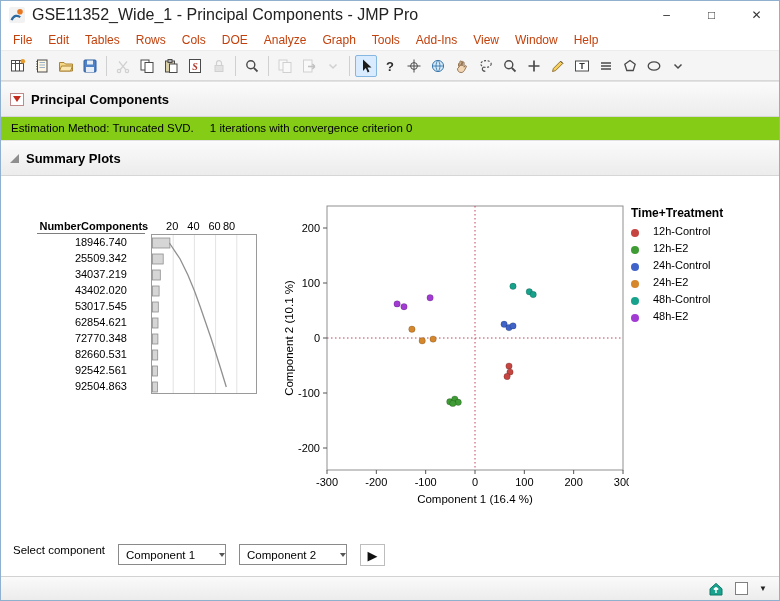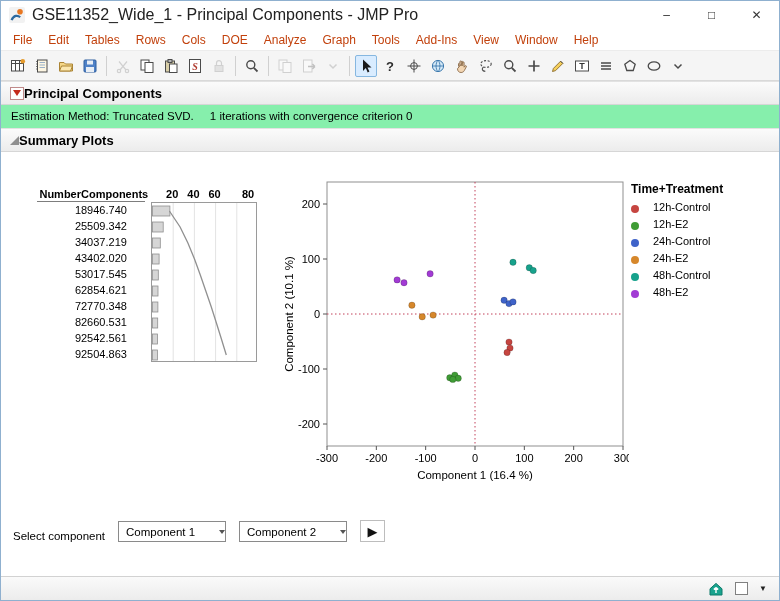--- a/index.html
+++ b/index.html
@@ -16,47 +16,47 @@
   .menubar{height:22px;flex:0 0 auto;display:flex;align-items:center;background:#ffffff;padding-left:4px;border-bottom:1px solid #ececec}
   .menu-item{font-size:12px;padding:0 8px;color:#c2410c;cursor:default}
   
   .toolbar{height:30px;flex:0 0 auto;display:flex;align-items:center;background:#f5f5f5;border-bottom:1px solid #d9d9d9;padding-left:5px}
   .tbicon{width:22px;height:22px;display:flex;align-items:center;justify-content:center;border:1px solid transparent;border-radius:2px;margin:0 1px}
   .tbicon.active{background:#d9ecff;border-color:#86b7e0}
   .tbicon.disabled svg{opacity:.4;filter:grayscale(1)}
   .tb-sep{width:1px;height:20px;background:#d0d0d0;margin:0 4px}
   
   .report{flex:1;background:#fff;overflow:hidden}
-  .outline-header{display:flex;align-items:center;gap:0;padding:0 9px;background:linear-gradient(#fbfbfb,#ececec);border-top:1px solid #e2e2e2;border-bottom:1px solid #d6d6d6;height:24px}
+  .outline-header{display:flex;align-items:center;gap:7px;padding:0 9px;background:linear-gradient(#fbfbfb,#ececec);border-top:1px solid #e2e2e2;border-bottom:1px solid #d6d6d6;height:36px}
   .title-text{font-weight:bold;font-size:13px}
   .red-tri-btn{width:14px;height:13px;border:1px solid #c08a8a;background:#fff;display:flex;align-items:center;justify-content:center}
   .red-tri{width:0;height:0;border-left:4px solid transparent;border-right:4px solid transparent;border-top:6px solid #c42b1c}
   .wedge{width:0;height:0;border-bottom:9px solid #8f8f8f;border-left:9px solid transparent}
-  .estimation{font-size:11.5px;padding:5px 10px 6px;display:flex;gap:16px;background:#86efac}
+  .estimation{font-size:11.5px;padding:5px 10px 6px;display:flex;gap:16px;background:#84cc16}
   
   .content-row{display:flex;padding:20px 0 0 36px}
-  .eigen{flex:0 0 auto;margin-top:12px}
+  .eigen{flex:0 0 auto;margin-top:20px}
   .eigen-header{display:flex;height:18px;font-size:11px;font-weight:bold;align-items:flex-end}
   .eigen-headtext{display:flex;border-bottom:1px solid #7d7d7d;padding-bottom:1px}
   .col-num{width:44px;text-align:right}
   .col-val{width:64px;text-align:right;padding-right:2px}
-  .axis-labels{position:relative;width:106px;margin-left:6px;height:100%;font-weight:bold}
+  .axis-labels{position:relative;width:106px;margin-left:6px;height:100%;font-weight:normal}
   .axis-labels .tick{position:absolute;bottom:2px;transform:translateX(-50%);font-size:11px}
   .eigen-body{display:flex}
   .erow{display:flex;height:16px;align-items:center;font-size:11px}
   .erow .n{width:44px;text-align:right}
   .erow .v{width:64px;text-align:left;padding-right:2px}
   #eigen-svg{margin-left:6px;border:1px solid #9a9a9a;background:#fff;flex:0 0 auto}
   .scatter-wrap{margin-left:22px;margin-top:2px;flex:0 0 auto}
   .legend{margin-left:2px;margin-top:10px;width:132px;font-size:11px;flex:0 0 auto}
   .legend-title{font-weight:bold;font-size:12px;}
   .legend-entry{display:flex;align-items:flex-end;gap:14px;height:17px}
   .legend-entry .dot{width:8px;height:8px;border-radius:50%;flex:0 0 auto}
   
-  .select-row{display:flex;align-items:flex-end;margin:26px 0 0 12px;font-size:11.5px}
+  .select-row{display:flex;align-items:flex-start;margin:26px 0 0 12px;font-size:11.5px}
   .combo{width:108px;height:21px;border:1px solid #8a8a8a;background:#fff;display:flex;align-items:center;justify-content:space-between;padding:0 0 0 7px;margin-left:13px;font-size:11.5px}
   .chev{width:0;height:0;border-left:3.5px solid transparent;border-right:3.5px solid transparent;border-top:4.5px solid #555}
   .play-btn{margin-left:13px;width:25px;height:22px;display:flex;align-items:center;justify-content:center;border:1px solid #bdbdbd;background:#fff;font-size:13px;line-height:1;color:#111}
   
   .statusbar{height:24px;flex:0 0 auto;border-top:1px solid #d2d2d2;background:linear-gradient(#fafafa,#ececec);display:flex;align-items:center;justify-content:flex-end;gap:11px;padding-right:12px}
   .sb-swatch{width:13px;height:13px;background:#fff;border:1px solid #808080}
   .sb-caret{font-size:8px;color:#222;line-height:1}
 </style>
 </head>
 <body>
@@ -284,21 +284,21 @@
       <div class="eigen">
         <div class="eigen-header">
           <div class="eigen-headtext">
             <span class="col-num">Number</span>
             <span class="col-val">Components</span>
           </div>
           <div class="axis-labels" id="eigen-axis">
               <span class="tick" style="left: 21.2px;">20</span>
               <span class="tick" style="left: 42.4px;">40</span>
               <span class="tick" style="left: 63.6px;">60</span>
-              <span class="tick" style="left: 97px;">80</span>
+              <span class="tick" style="left: 78px;">80</span>
             </div>
         </div>
         <div class="eigen-body">
           <div id="eigen-rows">
               <div class="erow">
                 <span class="n">1</span>
                 <span class="v">8946.740</span>
               </div>
               <div class="erow">
                 <span class="n">2</span>

